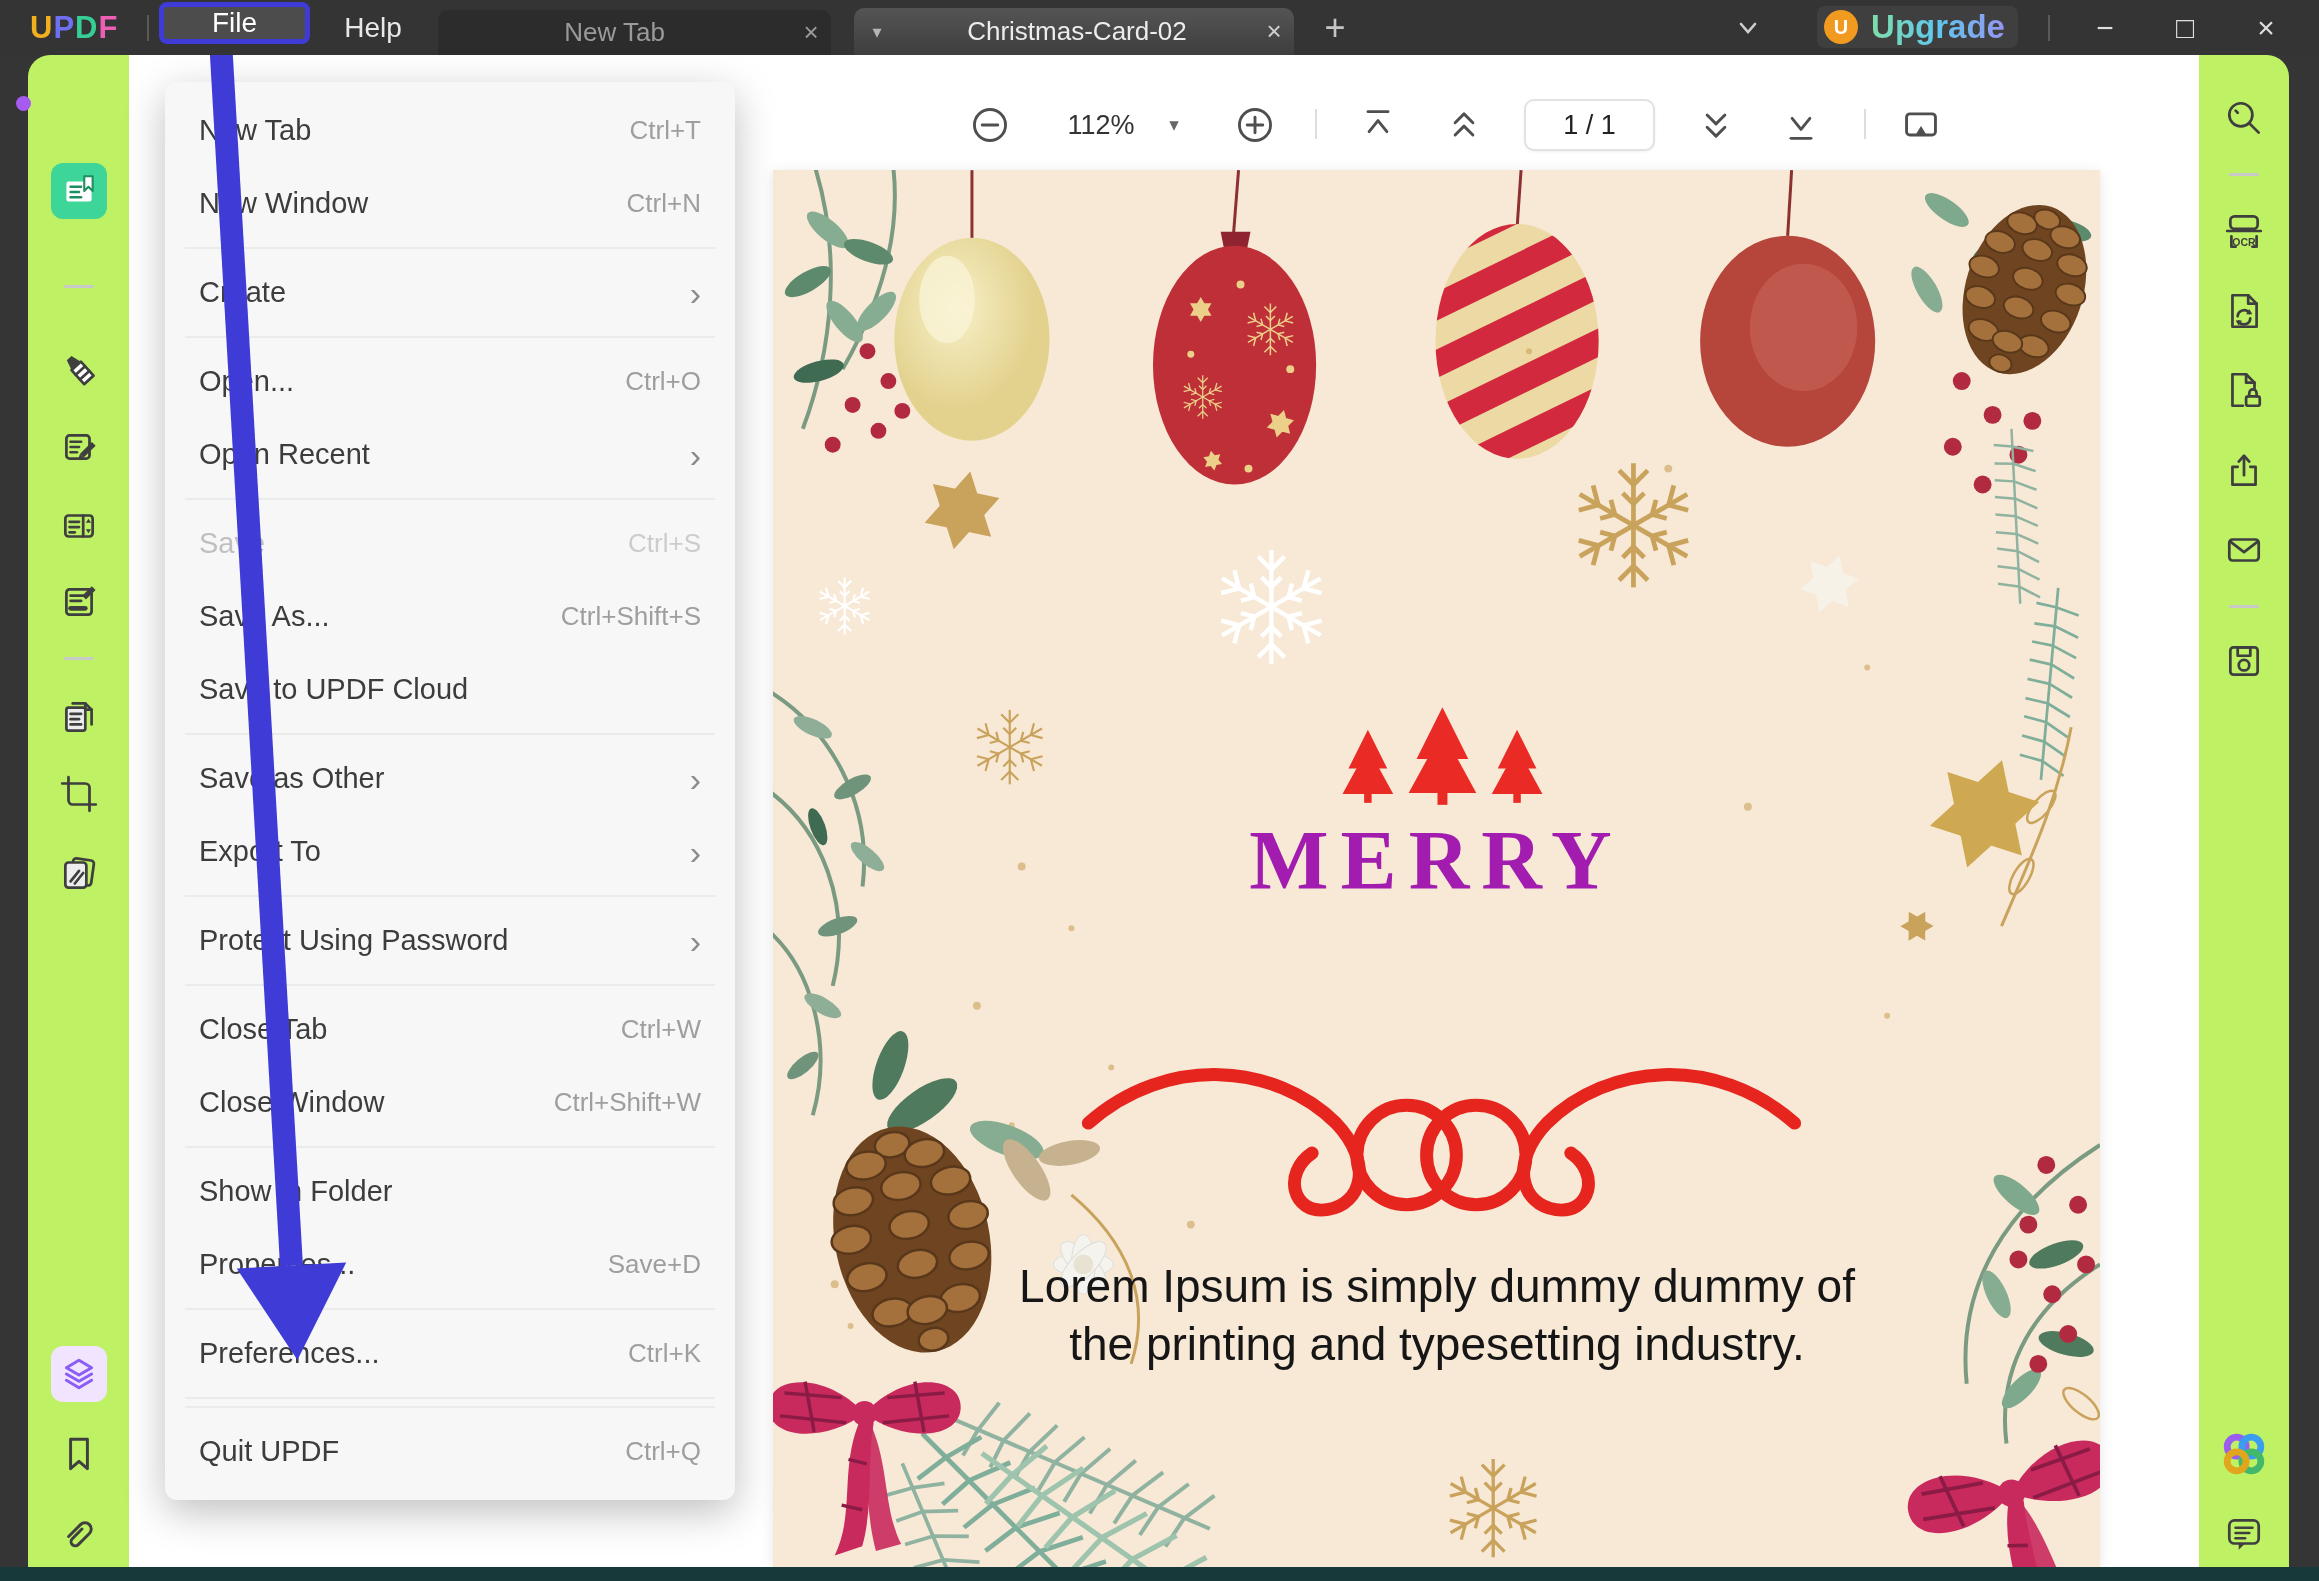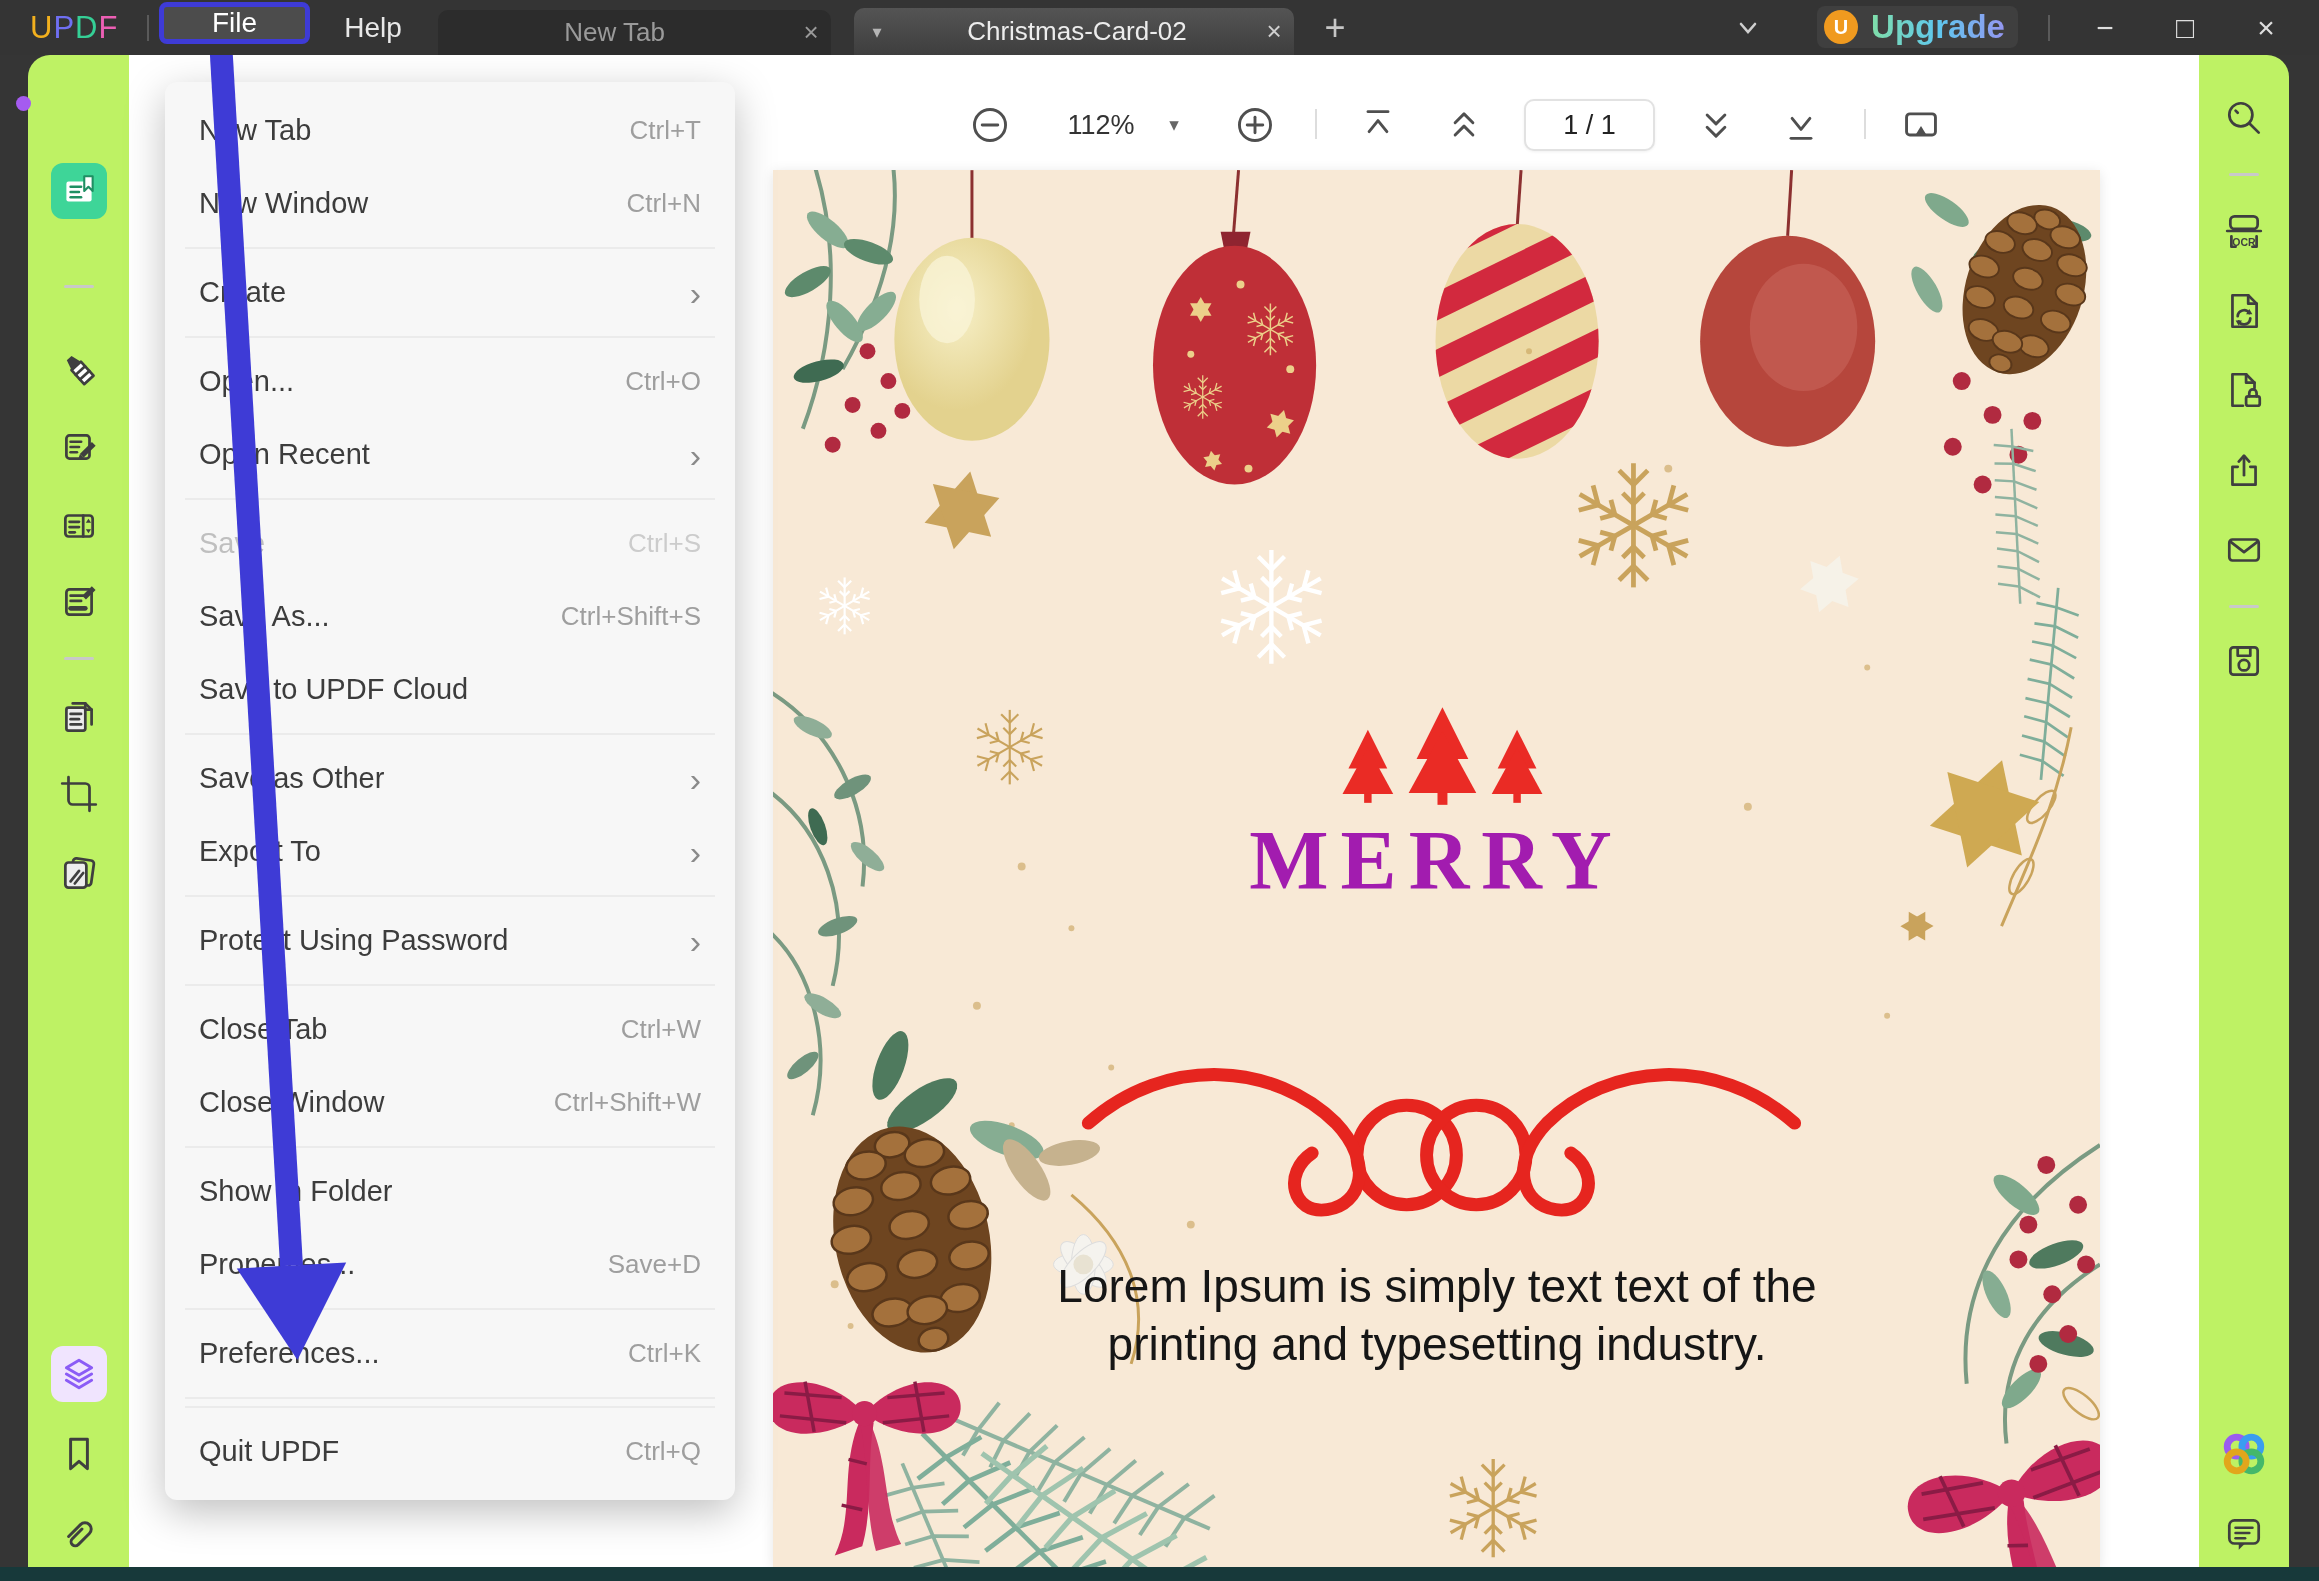--- a/index.html
+++ b/index.html
@@ -1,21 +1,21 @@
 <!DOCTYPE html>
 <html><head>
 <meta charset="utf-8">
 <style>
   html,body{margin:0;padding:0;background:#222;}
   #app{position:relative;width:2319px;height:1581px;overflow:hidden;
        font-family:"Liberation Sans",sans-serif;background:#353535;}
 
   
   .titlebar{position:absolute;left:0;top:0;width:2319px;height:55px;background:#343434;z-index:95;}
-  .logo{position:absolute;left:30px;top:0;height:55px;line-height:55px;font-size:31px;font-weight:normal;letter-spacing:1px;}
+  .logo{position:absolute;left:30px;top:0;height:55px;line-height:55px;font-size:31px;font-weight:bold;letter-spacing:1px;}
   .logo .lu{color:#f2b01e}.logo .lp{color:#6f6ff2}.logo .ld{color:#35cf96}.logo .lf{color:#ec5fb4}
   .tb-sep{position:absolute;top:15px;width:2px;height:26px;background:#5a5a5a;}
   .file-btn{position:absolute;left:159px;top:2px;width:151px;height:42px;background:#4c4c4c;
             border:5px solid #3e3bd6;border-radius:8px;box-sizing:border-box;
             color:#fff;font-size:28px;display:flex;align-items:center;justify-content:center;}
   .help-btn{position:absolute;left:328px;top:0;width:90px;height:55px;color:#e8e8e8;font-size:28px;
             display:flex;align-items:center;justify-content:center;}
   .tab{position:absolute;display:flex;align-items:center;box-sizing:border-box;}
   .tab.inactive{left:438px;top:10px;width:393px;height:45px;background:#2c2c2c;border-radius:10px 10px 0 0;color:#9a9a9a;font-size:26px;}
   .tab.inactive .tlabel{flex:1;text-align:center;}
@@ -371,21 +371,21 @@
           <circle cx="1262" cy="1060" r="9"></circle>
         <circle cx="1320" cy="1100" r="9"></circle>
           <circle cx="1286" cy="1130" r="9"></circle>
           <circle cx="1252" cy="1095" r="9"></circle>
         <circle cx="1302" cy="1170" r="9"></circle>
           <circle cx="1272" cy="1200" r="9"></circle>
       </g>
       <use href="#bow" transform="translate(1245,1330) rotate(-15) scale(1.25)"></use>
     </svg>
     <div class="heading1">MERRY</div>
-    <div class="bodytext">Lorem Ipsum is simply text text of the printing and typesetting industry.</div>
+    <div class="bodytext">Lorem Ipsum is simply dummy dummy of the printing and typesetting industry.</div>
   </div>
 
   <div class="rail left">
     <div class="icon-btn green" style="top:108px">
       <svg class="ico" width="42" height="42" viewBox="0 0 40 40">
         <rect x="8" y="11" width="24" height="19" rx="2" fill="#fff" stroke="none"></rect>
         <g stroke="#1f8f63" stroke-width="2.4">
             <line x1="12" y1="16" x2="22" y2="16"></line>
             <line x1="12" y1="21" x2="20" y2="21"></line>
             <line x1="12" y1="26" x2="22" y2="26"></line>

